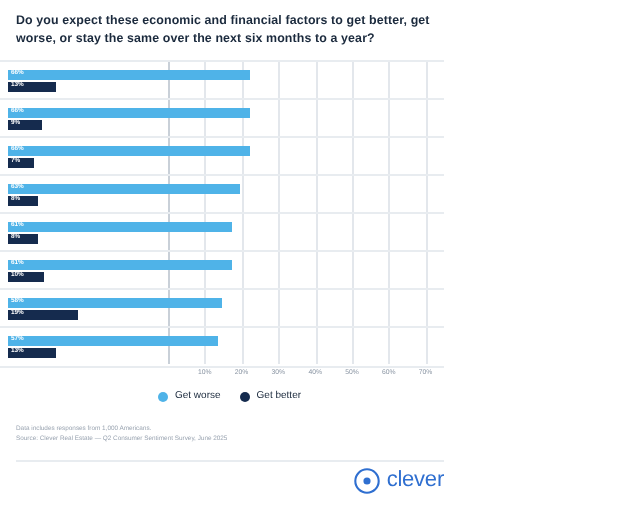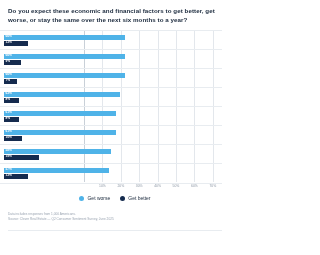--- a/index.html
+++ b/index.html
@@ -386,14 +386,24 @@
       </div>
     </div>
 
   <div class="notes">
     <div class="note">Data includes responses from 1,000 Americans.</div>
     <div class="note">Source: Clever Real Estate — Q2 Consumer Sentiment Survey, June 2025</div>
   </div>
 
   <div class="divider"></div>
 
+  <div class="logo">
+    <span class="logo-mark">
+      <svg viewBox="0 0 40 40" width="13" height="13" aria-hidden="true">
+        <circle cx="20" cy="20" r="18" fill="none" stroke="#2f6fd0" stroke-width="3.2"></circle>
+        <path d="M30 11 A13 13 0 1 0 30 29" fill="none" stroke="#ffffff" stroke-width="5"></path>
+        <circle cx="20" cy="20" r="5.5" fill="#2f6fd0"></circle>
+      </svg>
+    </span>
+    <span class="logo-text">clever</span>
+  </div>
 
 </div>
 
 </body></html>

